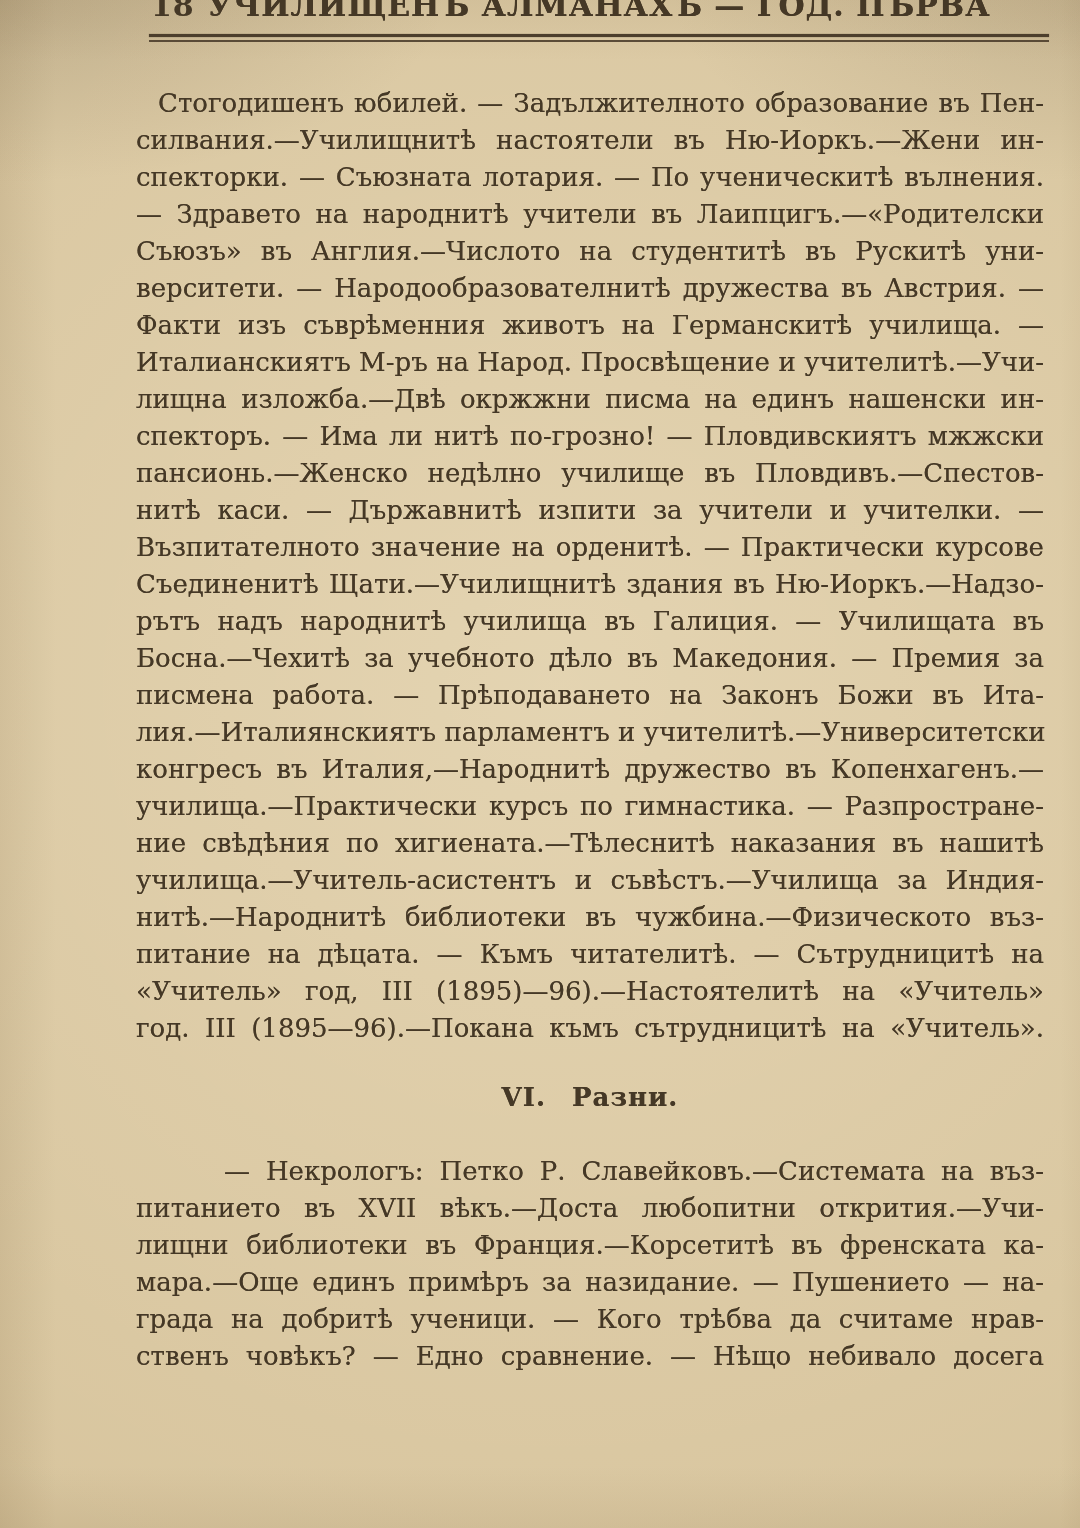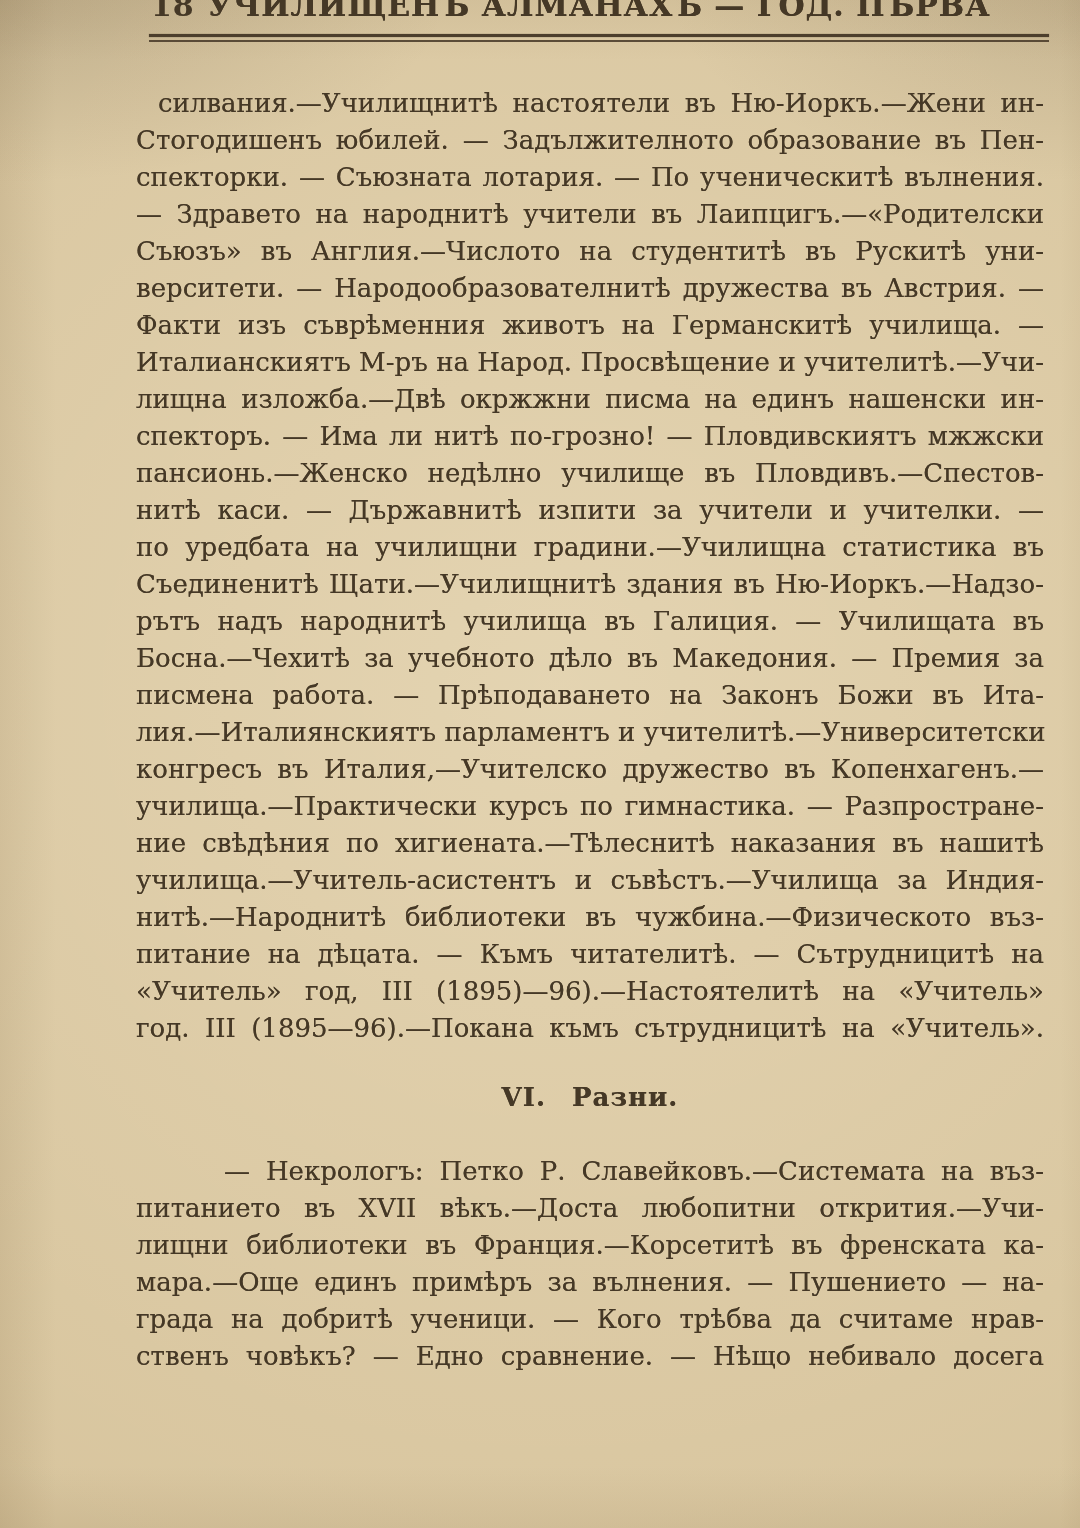--- a/index.html
+++ b/index.html
@@ -98,54 +98,54 @@
       <span class="running-title">УЧИЛИЩЕНЪ АЛМАНАХЪ — ГОД. ПЪРВА</span>
     </div>
   </header>
 
   <div class="rule rule-thick"></div>
   <div class="rule rule-thin"></div>
 
   <main class="body-block">
 
     <div class="para para1">
+        <div class="text-line">Стогодишенъ юбилей. — Задължителното образование въ Пен-</div>
         <div class="text-line">силвания.—Училищнитѣ настоятели въ Ню-Иоркъ.—Жени ин-</div>
-        <div class="text-line">Стогодишенъ юбилей. — Задължителното образование въ Пен-</div>
         <div class="text-line">спекторки. — Съюзната лотария. — По ученическитѣ вълнения.</div>
         <div class="text-line">— Здравето на народнитѣ учители въ Лаипцигъ.—«Родителски</div>
         <div class="text-line">Съюзъ» въ Англия.—Числото на студентитѣ въ Рускитѣ уни-</div>
         <div class="text-line">верситети. — Народообразователнитѣ дружества въ Австрия. —</div>
         <div class="text-line">Факти изъ съврѣменния животъ на Германскитѣ училища. —</div>
         <div class="text-line">Италианскиятъ М-ръ на Народ. Просвѣщение и учителитѣ.—Учи-</div>
         <div class="text-line">лищна изложба.—Двѣ окржжни писма на единъ нашенски ин-</div>
         <div class="text-line">спекторъ. — Има ли нитѣ по-грозно! — Пловдивскиятъ мжжски</div>
         <div class="text-line">пансионь.—Женско недѣлно училище въ Пловдивъ.—Спестов-</div>
         <div class="text-line">нитѣ каси. — Държавнитѣ изпити за учители и учителки. —</div>
-        <div class="text-line">по уредбата на училищни градини.—Училищна статистика въ</div>
+        <div class="text-line">Възпитателното значение на орденитѣ. — Практически курсове</div>
         <div class="text-line">Съединенитѣ Щати.—Училищнитѣ здания въ Ню-Иоркъ.—Надзо-</div>
         <div class="text-line">рътъ надъ народнитѣ училища въ Галиция. — Училищата въ</div>
         <div class="text-line">Босна.—Чехитѣ за учебното дѣло въ Македония. — Премия за</div>
         <div class="text-line">писмена работа. — Прѣподаването на Законъ Божи въ Ита-</div>
         <div class="text-line">лия.—Италиянскиятъ парламентъ и учителитѣ.—Университетски</div>
-        <div class="text-line">конгресъ въ Италия,—Учителско дружество въ Копенхагенъ.—</div>
+        <div class="text-line">конгресъ въ Италия,—Народнитѣ дружество въ Копенхагенъ.—</div>
         <div class="text-line">училища.—Практически курсъ по гимнастика. — Разпростране-</div>
         <div class="text-line">ние свѣдѣния по хигиената.—Тѣлеснитѣ наказания въ нашитѣ</div>
         <div class="text-line">училища.—Учитель-асистентъ и съвѣстъ.—Училища за Индия-</div>
         <div class="text-line">нитѣ.—Народнитѣ библиотеки въ чужбина.—Физическото въз-</div>
         <div class="text-line">питание на дѣцата. — Къмъ читателитѣ. — Сътрудницитѣ на</div>
         <div class="text-line">«Учитель» год, III (1895)—96).—Настоятелитѣ на «Учитель»</div>
         <div class="text-line">год. III (1895—96).—Покана къмъ сътрудницитѣ на «Учитель».</div>
       </div>
 
     <h2 class="section-heading">VI. Разни.</h2>
 
     <div class="para para2">
         <div class="text-line">— Некрологъ: Петко Р. Славейковъ.—Системата на въз-</div>
         <div class="text-line">питанието въ XVII вѣкъ.—Доста любопитни открития.—Учи-</div>
         <div class="text-line">лищни библиотеки въ Франция.—Корсетитѣ въ френската ка-</div>
-        <div class="text-line">мара.—Още единъ примѣръ за вълнения. — Пушението — на-</div>
+        <div class="text-line">мара.—Още единъ примѣръ за назидание. — Пушението — на-</div>
         <div class="text-line">града на добритѣ ученици. — Кого трѣбва да считаме нрав-</div>
         <div class="text-line">ственъ човѣкъ? — Едно сравнение. — Нѣщо небивало досега</div>
       </div>
 
   </main>
 
 </div>
 
 </body></html>

